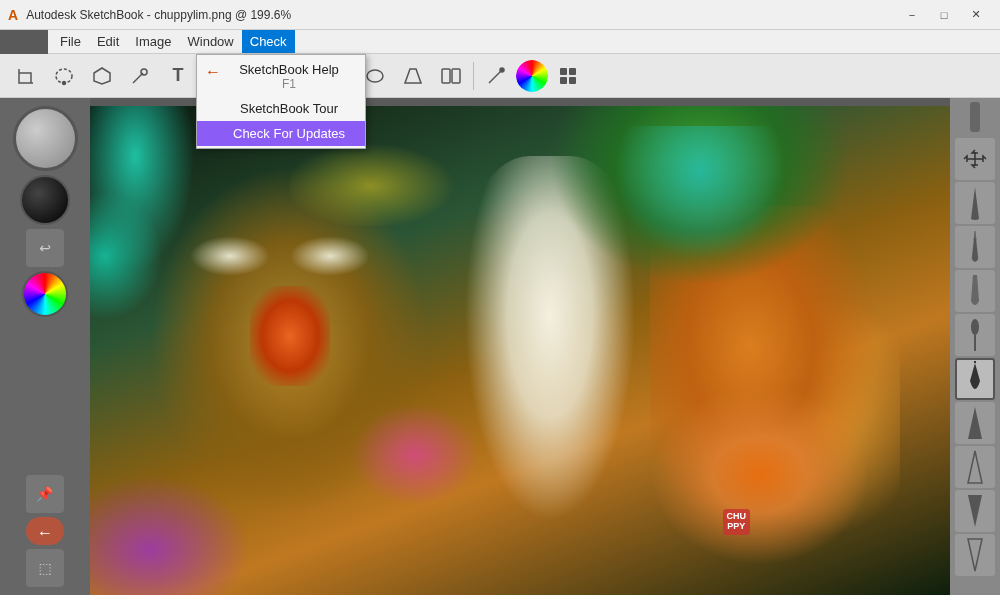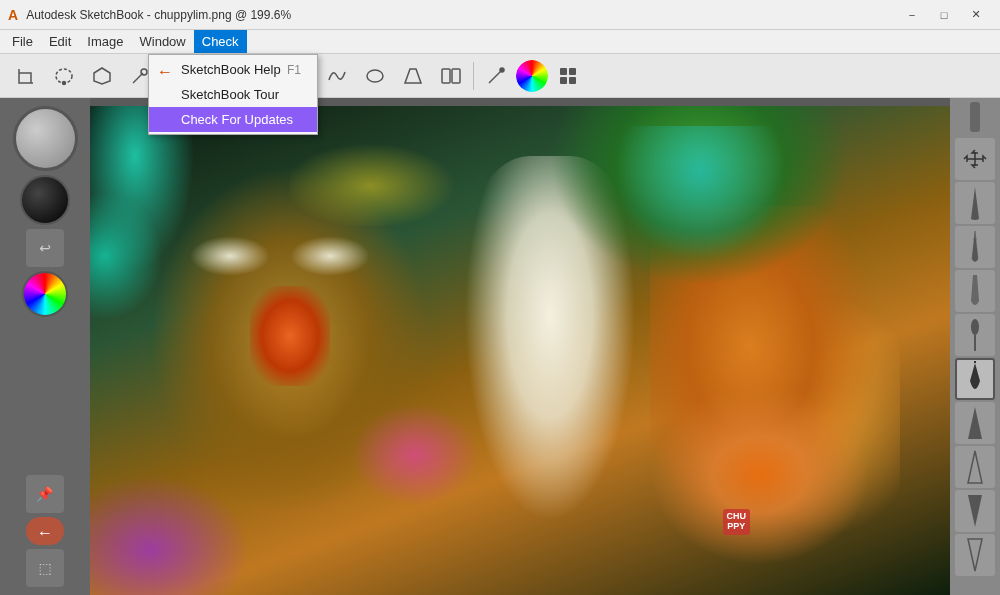--- a/index.html
+++ b/index.html
@@ -43,20 +43,21 @@
 
     
     .menu-bar {
       height: 24px;
       background: #f0f0f0;
       display: flex;
       align-items: center;
       padding: 0 4px;
       border-bottom: 1px solid #ccc;
       position: relative;
+      margin-left: 48px;
     }
     .menu-item {
       padding: 2px 8px;
       cursor: pointer;
       height: 100%;
       display: flex;
       align-items: center;
       font-size: 13px;
       color: #333;
     }
@@ -73,23 +74,24 @@
       z-index: 100;
       min-width: 170px;
       padding: 2px 0;
     }
     .dropdown-item {
       padding: 5px 16px 5px 32px;
       cursor: pointer;
       color: #222;
       display: flex;
       align-items: center;
-      justify-content: space-between;
+      justify-content: flex-start;
       font-size: 13px;
       white-space: nowrap;
+      flex-direction: column;
     }
     .dropdown-item.highlighted { background: #8b5cf6; color: white; }
     .dropdown-item .shortcut { color: #888; font-size: 12px; }
 
     
     .toolbar {
       height: 44px;
       background: #e8e8e8;
       display: flex;
       align-items: center;

